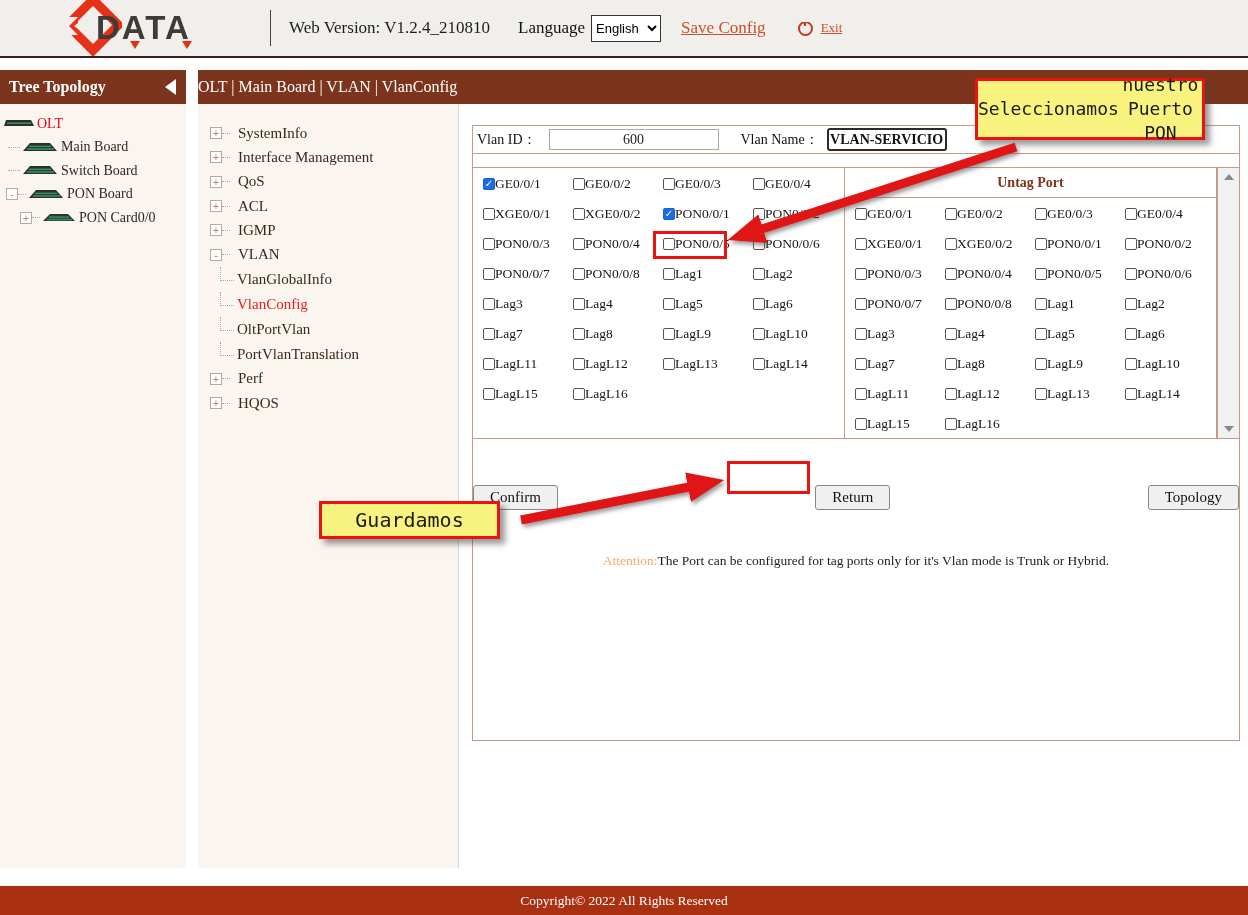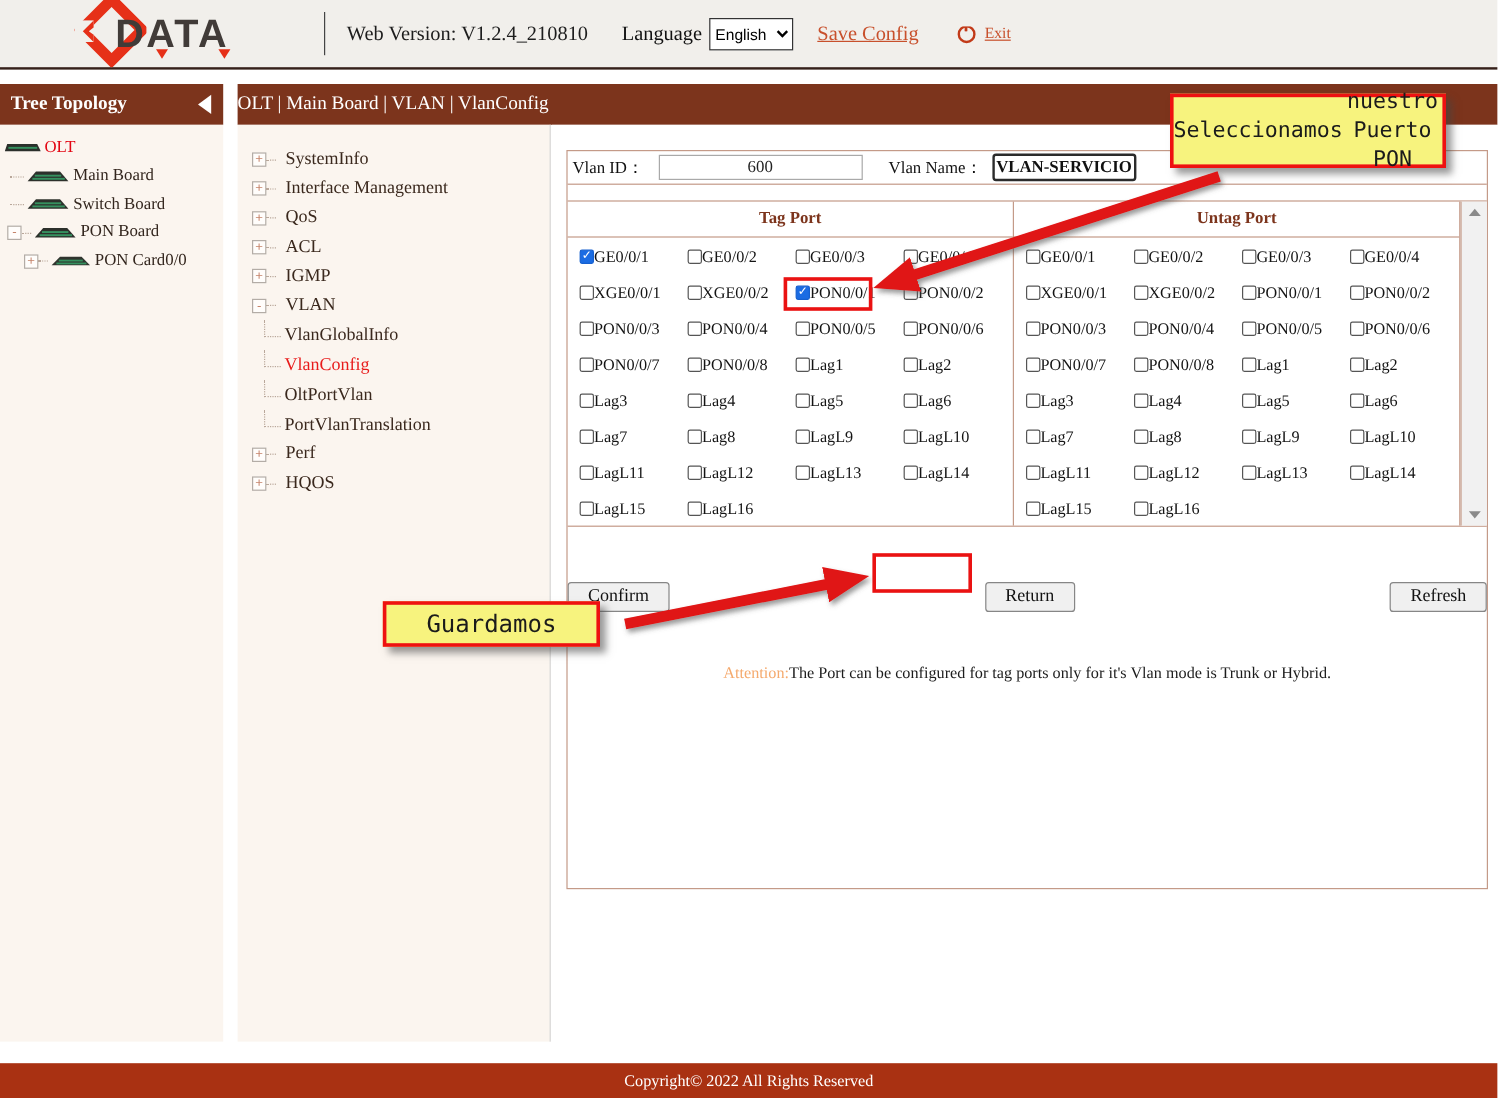--- a/index.html
+++ b/index.html
@@ -247,21 +247,20 @@
   <div class="form-box">
     <div class="vlan-row">
       <span class="lbl">Vlan ID：</span>
       <input class="vlan-id-input" type="text" value="600" style="">
       <span class="lbl2">Vlan Name：</span>
       <input class="vlan-name-input" type="text" value="VLAN-SERVICIO" style="">
     </div>
 
     <div class="port-table">
       <div class="pcol">
-        <div class="pcol-head">Tag Port</div>
         <div class="pcol-body" id="tag-grid">
             <span class="port-item">
               <span class="cb on">✓</span>
               <span class="pl">GE0/0/1</span>
             </span>
             <span class="port-item">
               <span class="cb"></span>
               <span class="pl">GE0/0/2</span>
             </span>
             <span class="port-item">
@@ -505,21 +504,21 @@
       </div>
       <div class="scroll-strip">
         <span class="sb-up"></span>
         <span class="sb-down"></span>
       </div>
     </div>
 
     <div class="btn-row">
       <button class="btn">Confirm</button>
       <button class="btn">Return</button>
-      <button class="btn">Refresh</button>
+      <button class="btn">Topology</button>
     </div>
 
     <div class="attention">
       <span class="att">Attention:</span><span>The Port can be configured for tag ports only for it's Vlan mode is Trunk or Hybrid.</span>
     </div>
   </div>
 </div>
 
 <div class="footer">
   <span>Copyright© 2022 All Rights Reserved</span>

